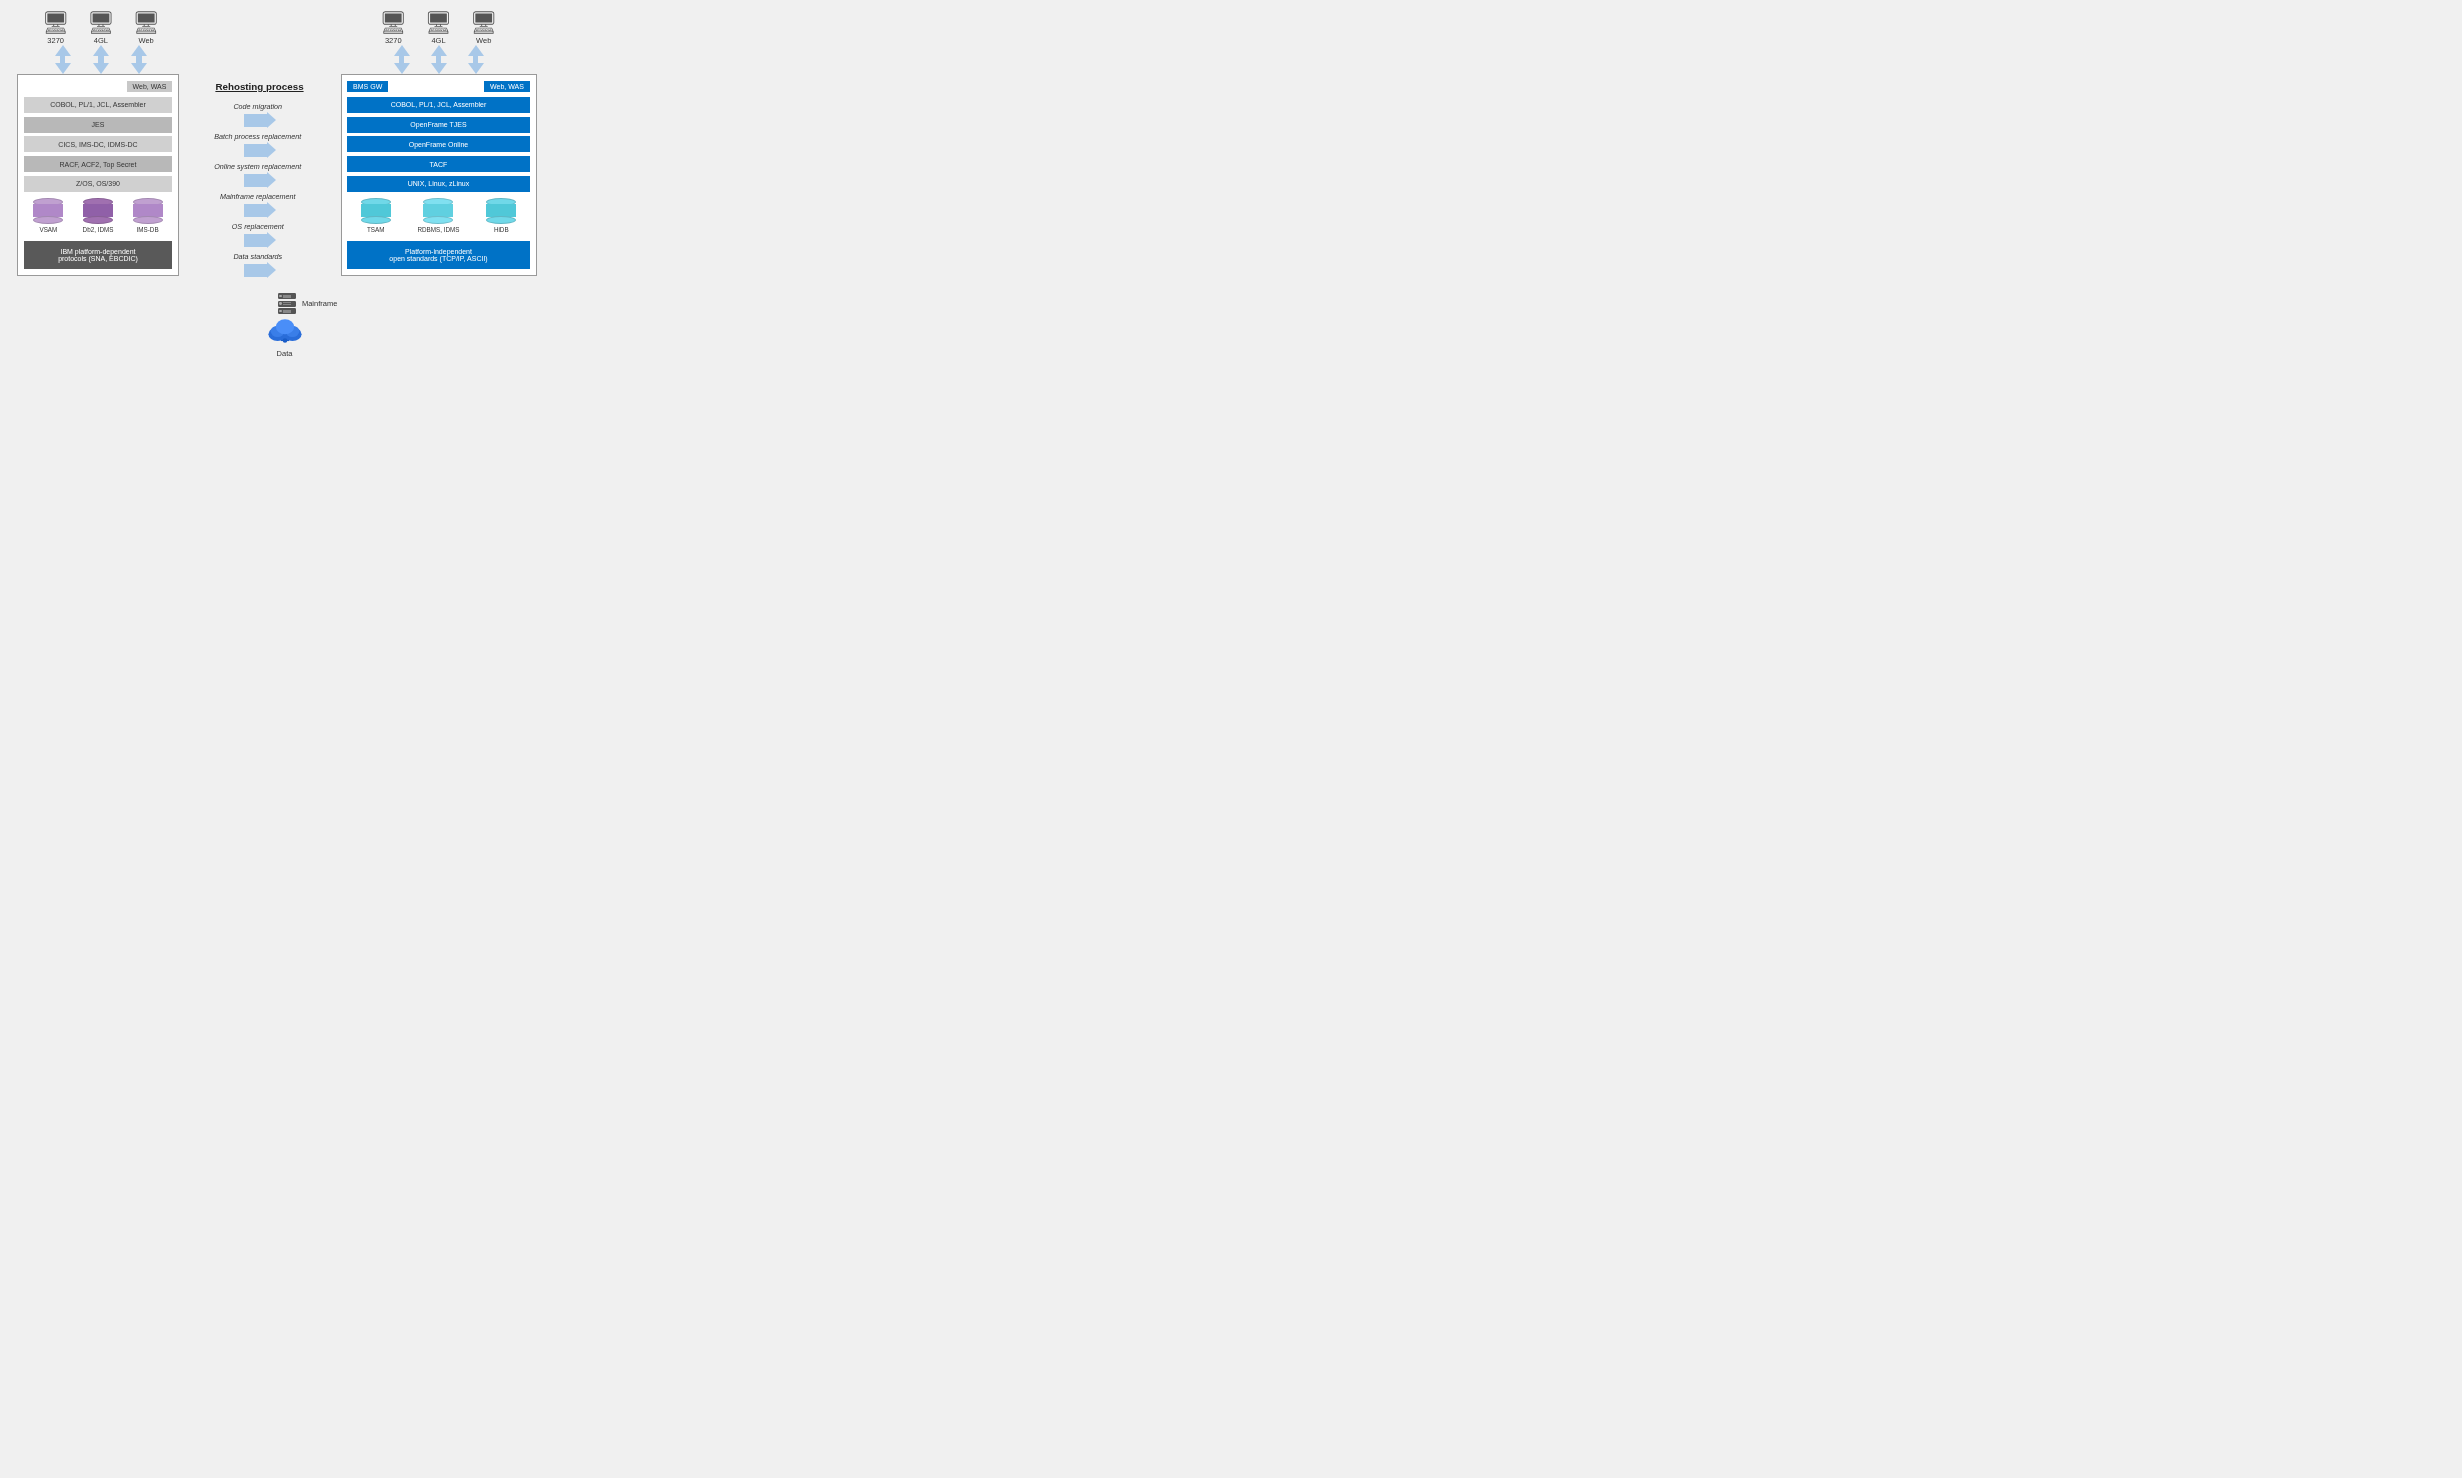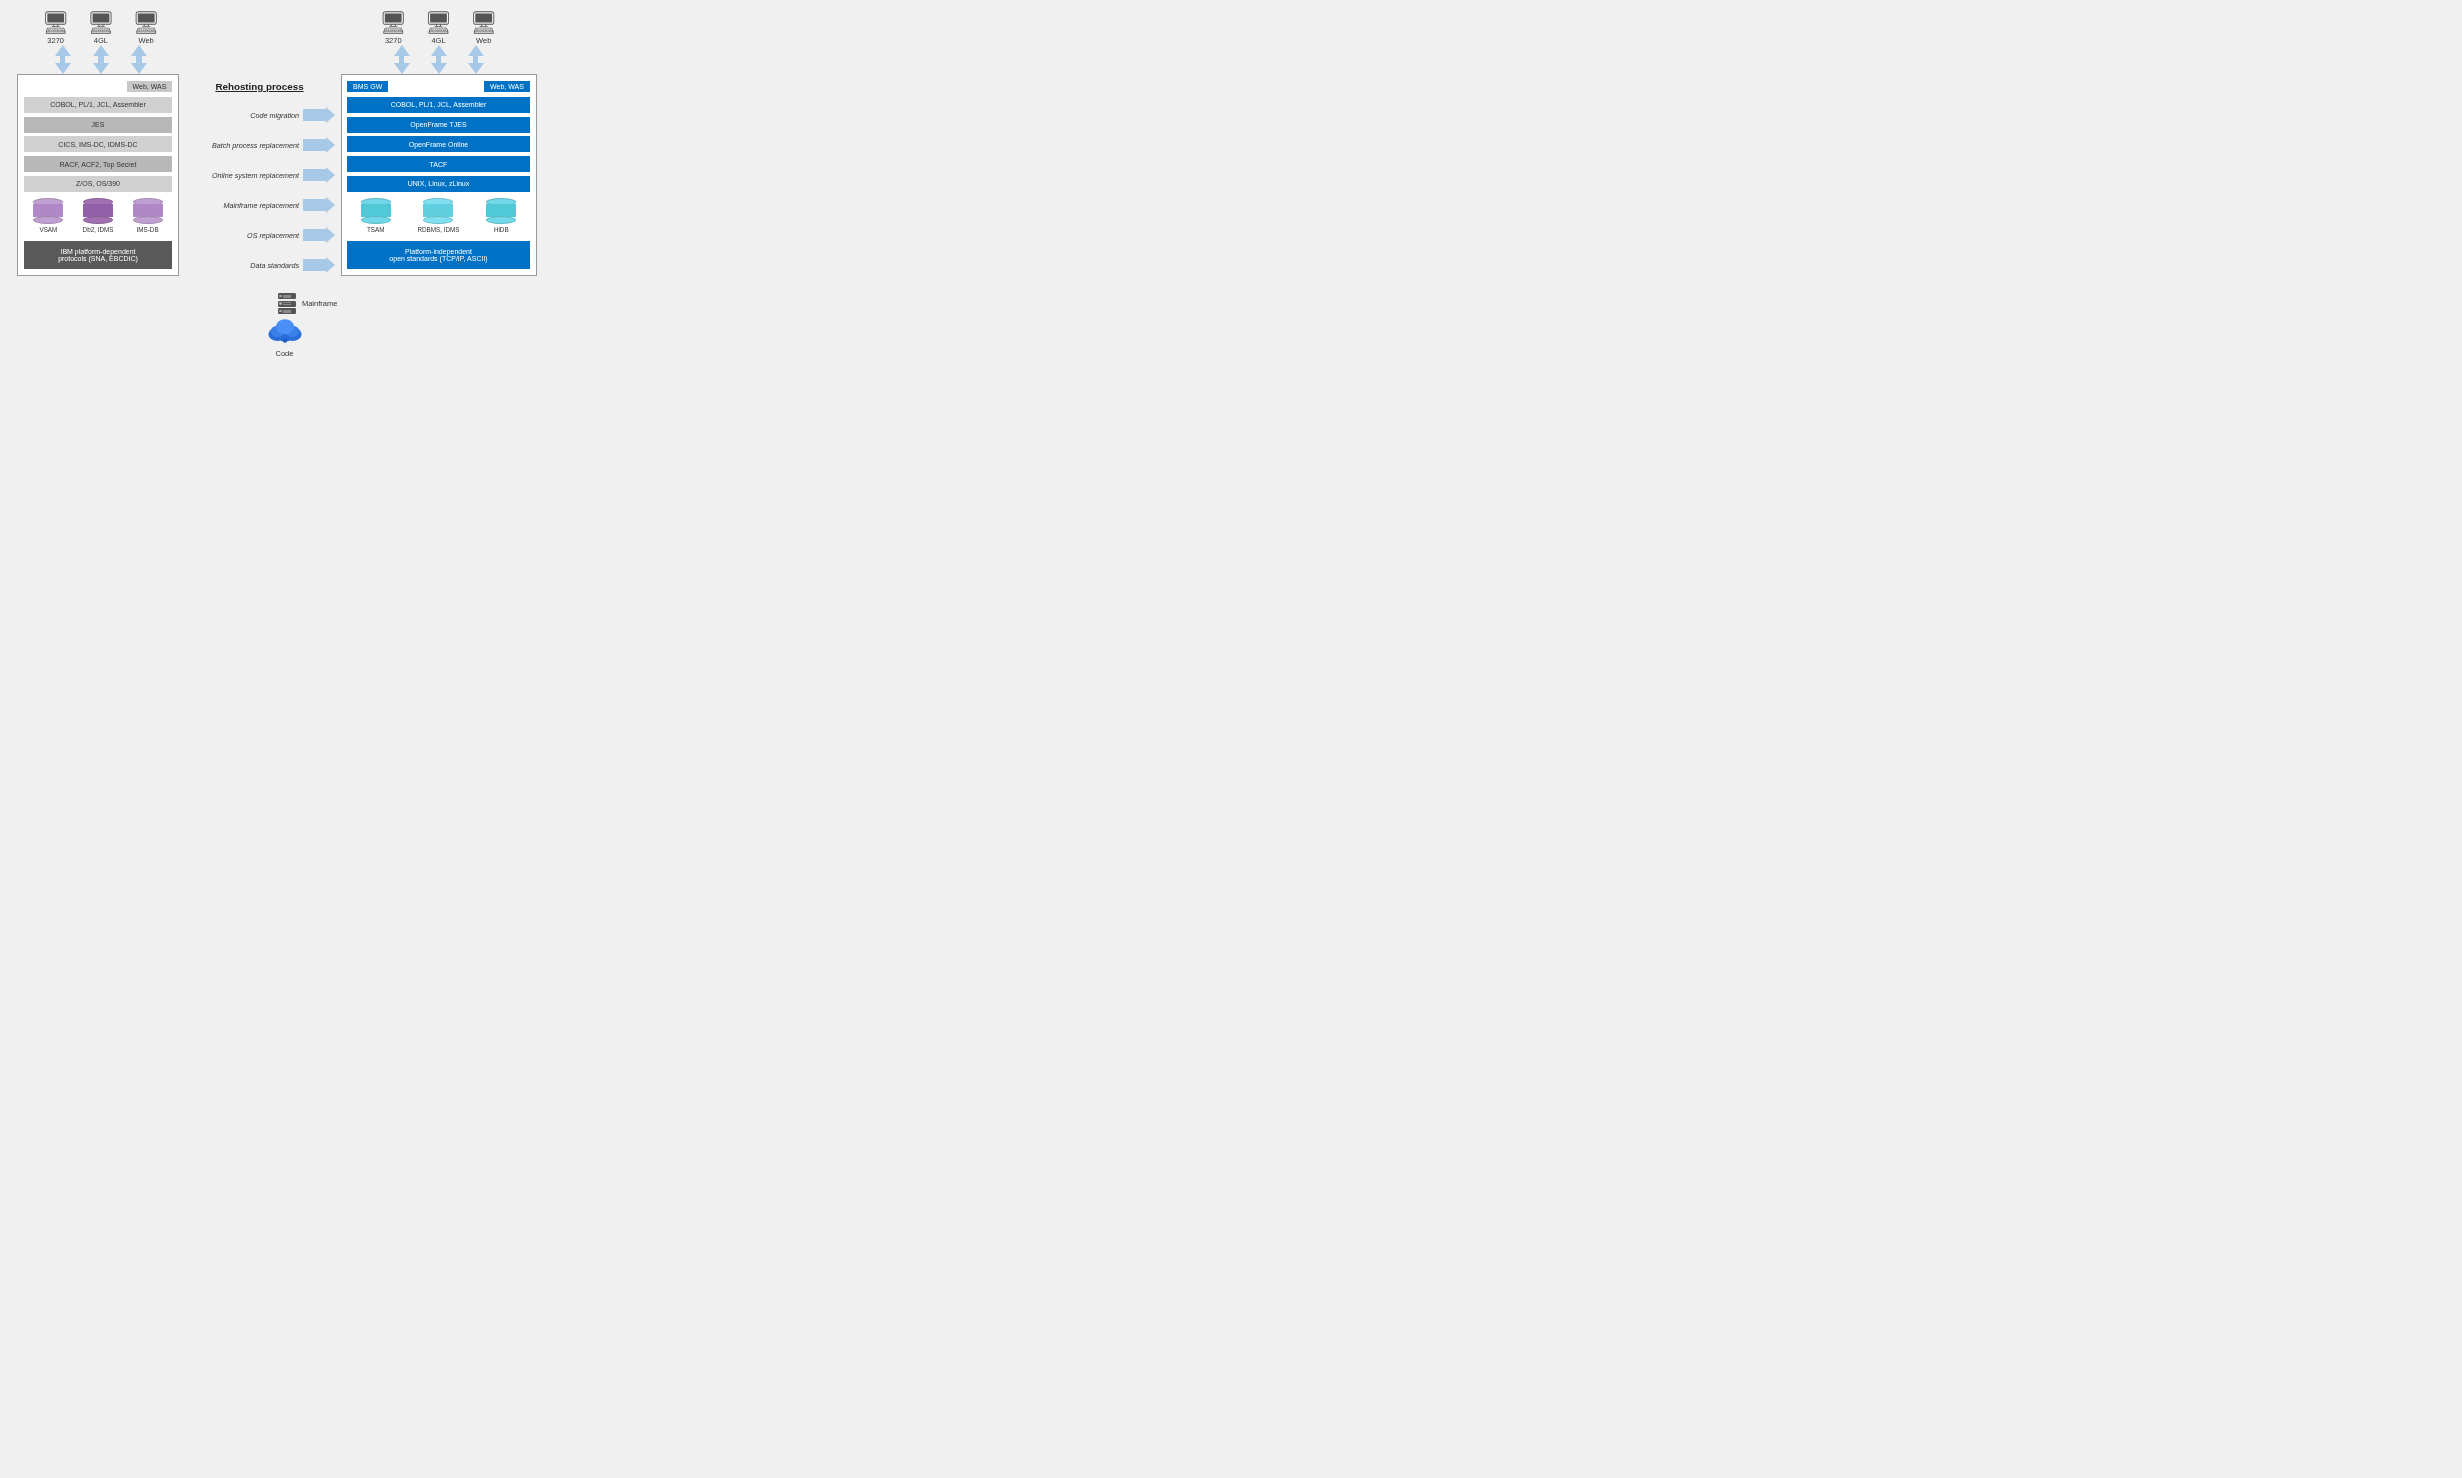--- a/index.html
+++ b/index.html
@@ -187,21 +187,21 @@
       margin-bottom: 10.4px;
       text-decoration: underline;
     }
     .process-rows {
       display: flex;
       flex-direction: column;
       gap: 0;
     }
     .process-item {
       display: flex;
-      flex-direction: row;
+      flex-direction: column;
       align-items: center;
       height: 26.5px;
       margin-bottom: 3.5px;
     }
     .process-label {
       flex: 1;
       font-style: italic;
       font-size: 7.2px;
       color: #333;
       text-align: right;
@@ -611,16 +611,16 @@
         <ellipse cx="48" cy="35" rx="16" ry="12" fill="#2a6dd9"></ellipse>
         <ellipse cx="35" cy="28" rx="18" ry="14" fill="#2a6dd9"></ellipse>
         <ellipse cx="22" cy="30" rx="12" ry="10" fill="#3a7ee8"></ellipse>
         <ellipse cx="48" cy="30" rx="12" ry="10" fill="#3a7ee8"></ellipse>
         <ellipse cx="35" cy="22" rx="16" ry="13" fill="#4a8ef8"></ellipse>
         <rect x="29" y="38" width="12" height="8" rx="1" fill="#2a6dd9"></rect>
         <circle cx="35" cy="46" r="4" fill="#1a5dc8"></circle>
         <line x1="28" y1="46" x2="42" y2="46" stroke="#1a5dc8" stroke-width="2"></line>
       </svg>
     </div>
-    <span class="azure-label">Code</span>
+    <span class="azure-label">Data</span>
   </div>
 </div>
 
 
 </body></html>

